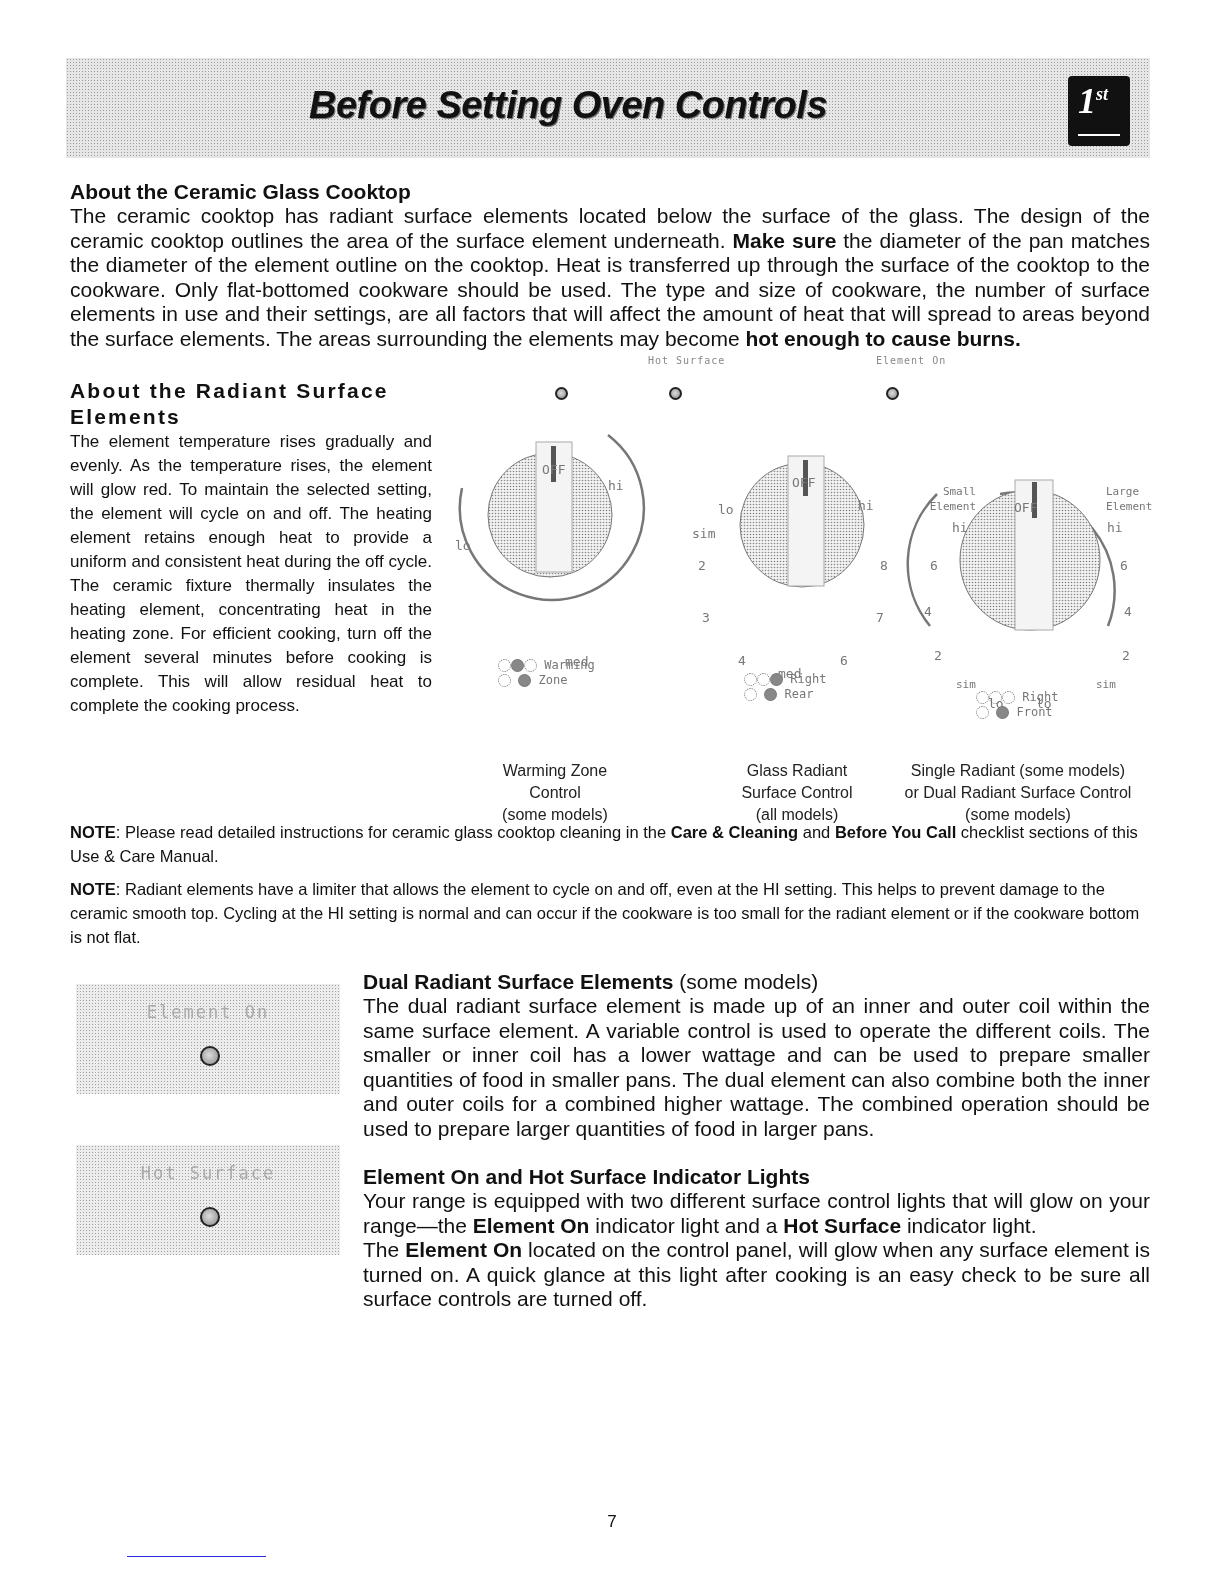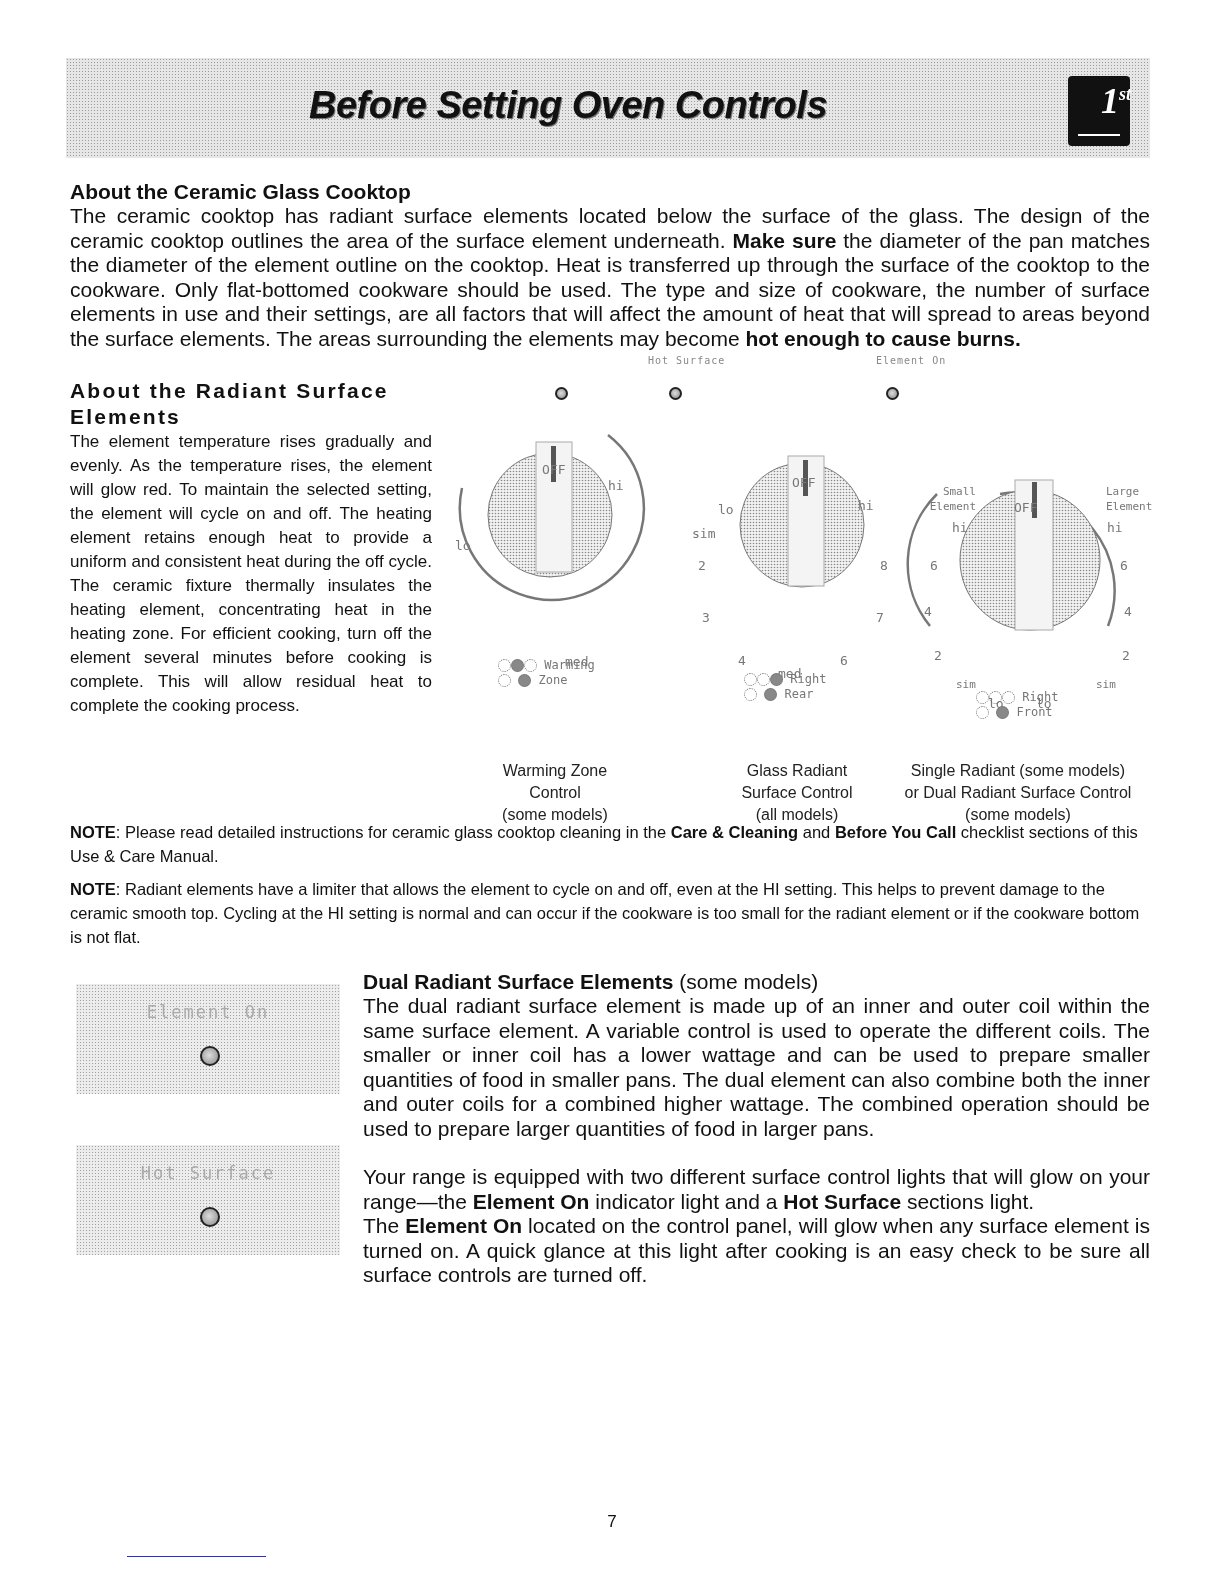--- a/index.html
+++ b/index.html
@@ -8,21 +8,21 @@
   .banner { position: absolute; left: 66px; top: 58px; width: 1084px; height: 100px;
             background-color: #e6e6e6;
             background-image: radial-gradient(#9a9a9a 0.8px, transparent 1px);
             background-size: 3px 3px; }
   .banner-title { position: absolute; left: 0; right: 80px; top: 26px; text-align: center;
                   font-size: 38px; font-weight: bold; font-style: italic; color: #111;
                   letter-spacing: -0.5px; text-shadow: 1px 1px 0 #777; }
   .badge { position: absolute; right: 20px; top: 18px; width: 62px; height: 70px;
            background: #111; border-radius: 4px; color: #fff; }
   .badge-text { position: absolute; left: 10px; top: 4px; font-size: 36px; font-weight: bold;
-                font-style: italic; font-family: "Liberation Serif", serif; margin-left: 23px; }
+                font-style: italic; font-family: "Liberation Serif", serif; }
   .badge-text sup { font-size: 18px; }
   .badge-line { position: absolute; left: 10px; right: 10px; bottom: 10px; height: 2px; background: #fff; }
 
   h2 { margin: 0; font-size: 21px; font-weight: bold; }
   .p { font-size: 21px; line-height: 24.5px; text-align: justify; }
   .abs { position: absolute; }
 
   #sec1 { left: 70px; top: 180px; width: 1080px; }
   #sec2 { left: 70px; top: 378px; width: 362px; }
   #sec2 h2 { letter-spacing: 2.2px; line-height: 26px; }
@@ -190,18 +190,19 @@
   <div class="indicator-label">Hot Surface</div>
   <div class="led"></div>
 </div>
 
 <div id="sec3" class="abs">
   <h2><span>Dual Radiant Surface Elements</span><span class="light"> (some models)</span></h2>
   <div class="p">The dual radiant surface element is made up of an inner and outer coil within the same surface element. A variable control is used to operate the different coils. The smaller or inner coil has a lower wattage and can be used to prepare smaller quantities of food in smaller pans. The dual element can also combine both the inner and outer coils for a combined higher wattage. The combined operation should be used to prepare larger quantities of food in larger pans.</div>
 </div>
 
 <div id="sec4" class="abs">
-  <div class="p"><span>Your range is equipped with two different surface control lights that will glow on your range—the </span><b>Element On</b><span> indicator light and a </span><b>Hot Surface</b><span> sections light.</span></div>
+  <h2>Element On and Hot Surface Indicator Lights</h2>
+  <div class="p"><span>Your range is equipped with two different surface control lights that will glow on your range—the </span><b>Element On</b><span> indicator light and a </span><b>Hot Surface</b><span> indicator light.</span></div>
   <div class="p"><span>The </span><b>Element On</b><span> located on the control panel, will glow when any surface element is turned on. A quick glance at this light after cooking is an easy check to be sure all surface controls are turned off.</span></div>
 </div>
 
 <div class="pagenum">7</div>
 <div class="footer-link"></div>
 
 </body></html>

